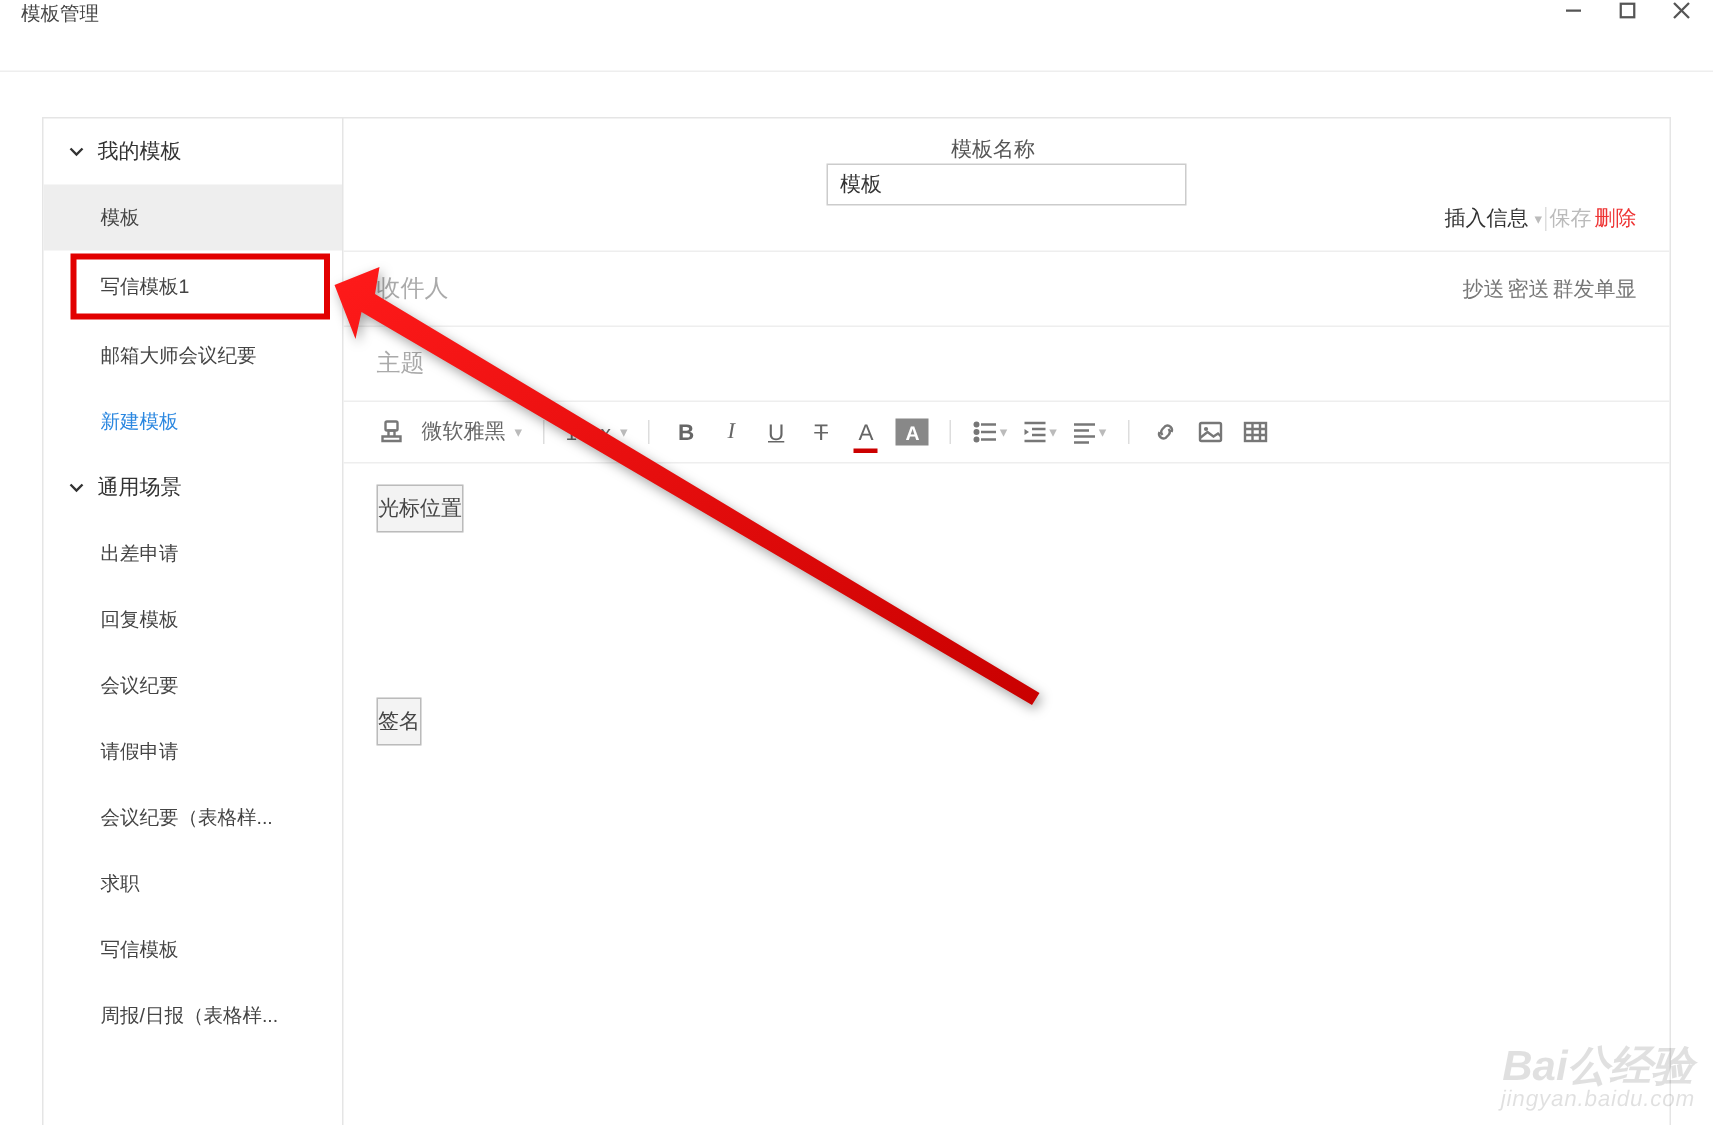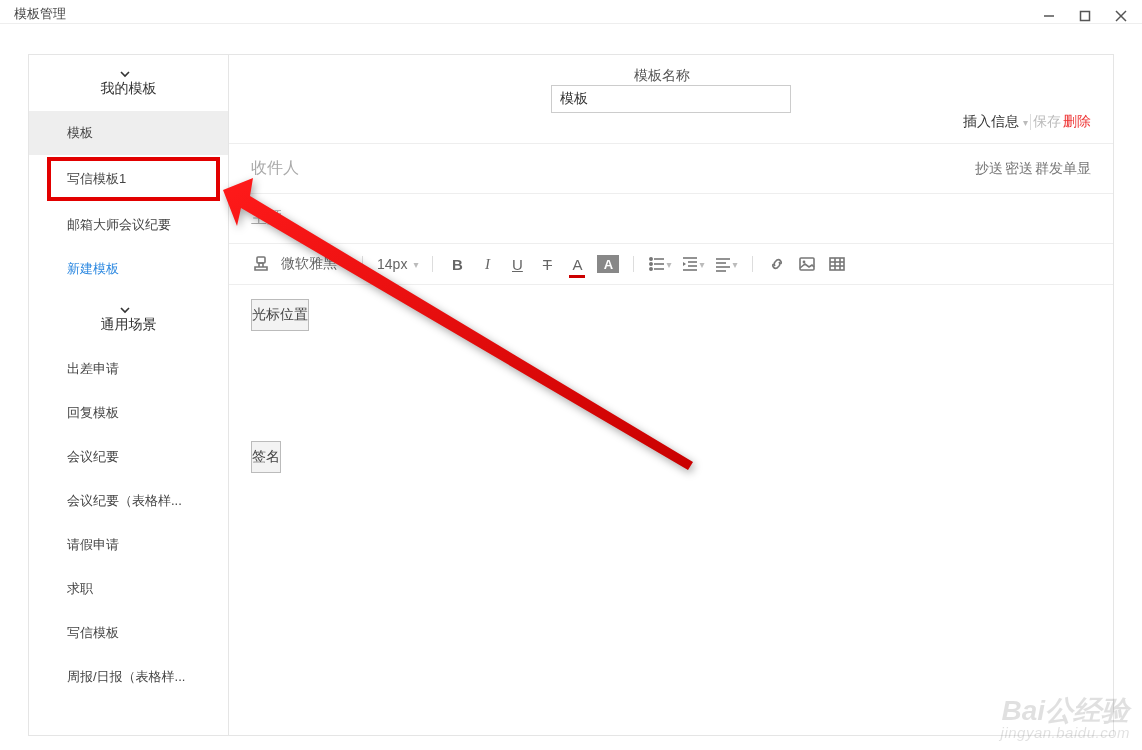--- a/index.html
+++ b/index.html
@@ -7,23 +7,23 @@
   font-family: "Microsoft YaHei", "微软雅黑", sans-serif;
   font-size: 13px;
   color: #333;
   background: #fff;
   width: 1142px;
   height: 750px;
   overflow: hidden;
   position: relative;
 }
 .titlebar {
-  height: 24px;
-  display: flex;
-  align-items: flex-end;
+  height: 48px;
+  display: flex;
+  align-items: flex-start;
   padding: 0 14px;
   border-bottom: 1px solid #eee;
 }
 .titlebar .title { font-size: 13px; color: #444; }
 .titlebar .ctrls { margin-left: auto; display: flex; gap: 22px; color: #555; }
 .titlebar .ctrl { width: 14px; height: 14px; display: flex; align-items: center; justify-content: center; cursor: pointer; }
 
 .content {
   display: flex;
   height: calc(750px - 38px);
@@ -44,21 +44,20 @@
   background: #fff;
 }
 
 .group-header {
   display: flex;
   align-items: center;
   padding: 13px 16px;
   font-size: 14px;
   color: #333;
   cursor: pointer;
-  flex-direction: column;
 }
 .chev { width: 12px; height: 12px; margin-right: 8px; display:flex; align-items:center; justify-content:center; }
 .sidebar-item {
   padding: 13px 10px 13px 38px;
   font-size: 13px;
   color: #444;
   cursor: pointer;
   white-space: nowrap;
   overflow: hidden;
   text-overflow: ellipsis;
@@ -201,22 +200,22 @@
       <span class="chev">
         <svg width="10" height="10" viewBox="0 0 10 10">
             <path d="M1 3 L5 7 L9 3" fill="none" stroke="#333" stroke-width="1.6"></path>
           </svg>
       </span>
       <span>通用场景</span>
     </div>
     <div class="sidebar-item">出差申请</div>
     <div class="sidebar-item">回复模板</div>
     <div class="sidebar-item">会议纪要</div>
+    <div class="sidebar-item">请假申请</div>
     <div class="sidebar-item">会议纪要（表格样...</div>
-    <div class="sidebar-item">请假申请</div>
     <div class="sidebar-item">求职</div>
     <div class="sidebar-item">写信模板</div>
     <div class="sidebar-item">周报/日报（表格样...</div>
   </div>
 
   <div class="editor-pane">
     <div class="pane-top">
       <span class="lbl">模板名称</span>
       <input class="name-input" value="模板" style="">
       <div class="top-actions">

